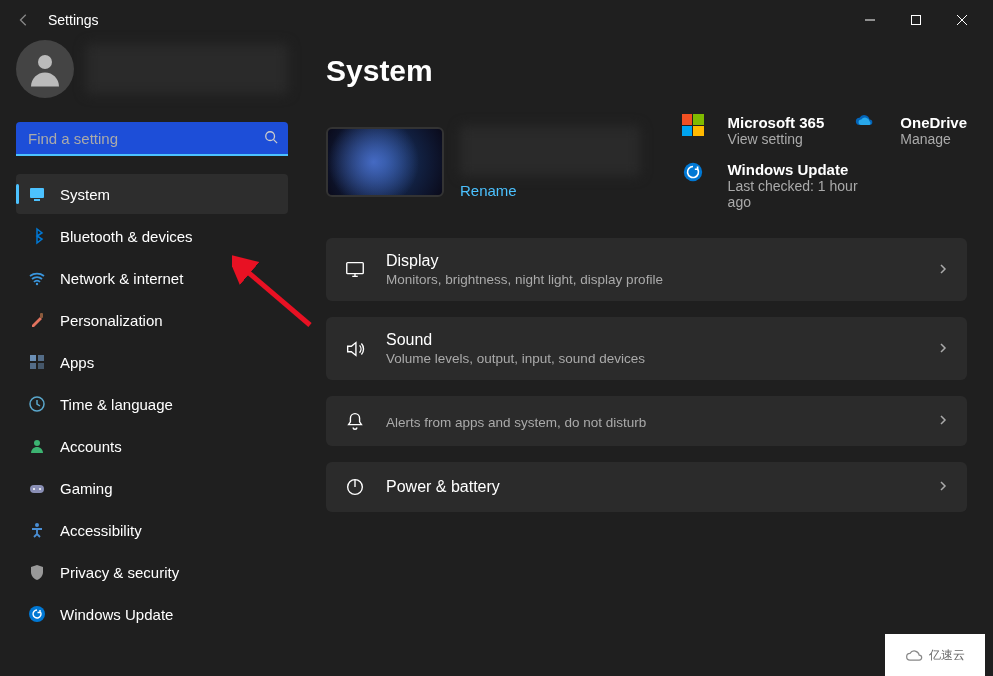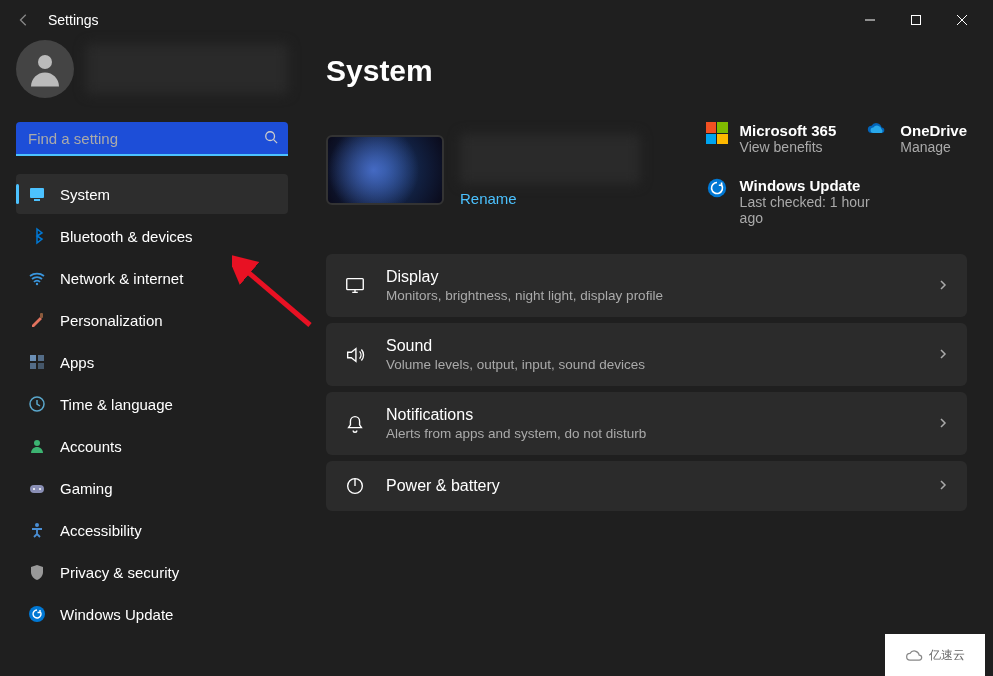--- a/index.html
+++ b/index.html
@@ -37,26 +37,26 @@
 
 .device-card { display: flex; gap: 16px; align-items: center; }
 .device-thumb { width: 118px; height: 70px; border-radius: 6px; background: radial-gradient(circle at 50% 50%, #1a3a6e 0%, #0a0a1a 100%); border: 2px solid #333; position: relative; overflow: hidden; }
 .device-thumb::after { content:""; position:absolute; inset:0; background: radial-gradient(circle at 40% 50%, rgba(80,120,220,0.8), transparent 60%); }
 .device-info { display: flex; flex-direction: column; }
 .device-name-blur { width: 180px; height: 50px; background: #2a2a2a; border-radius: 4px; filter: blur(6px); margin-bottom: 6px; }
 .rename-link { color: #4cc2ff; font-size: 15px; cursor: pointer; }
 
 .tile-col { display: flex; flex-direction: column; gap: 14px; margin-left: auto; }
 .tile-row2 { display: flex; gap: 30px; }
-.tile { display: flex; gap: 12px; align-items: flex-start; cursor: pointer; margin-top: 8px; }
+.tile { display: flex; gap: 24px; align-items: flex-start; cursor: pointer; }
 .tile-icon { width: 22px; height: 22px; flex-shrink: 0; }
 .tile-title { font-weight: 600; font-size: 15px; }
 .tile-sub { color: #aaa; font-size: 14px; }
 
-.settings-list { display: flex; flex-direction: column; gap: 6px; }
+.settings-list { display: flex; flex-direction: column; gap: 16px; }
 .setting-row { display: flex; align-items: center; background: #2b2b2b; border-radius: 6px; padding: 14px 18px; cursor: pointer; gap: 20px; }
 .setting-icon { width: 22px; height: 22px; color: #fff; flex-shrink: 0; display:flex; align-items:center; justify-content:center; }
 .setting-text { flex: 1; }
 .setting-title { font-size: 16px; font-weight: 400; }
 .setting-sub { font-size: 13.5px; color: #aaa; margin-top: 2px; }
 .chevron { color: #aaa; }
 
 .arrow-annotation { position: absolute; left: 232px; top: 255px; pointer-events: none; }
 
 .watermark { position: absolute; right: 8px; bottom: 0; width: 100px; height: 42px; background: #fff; color: #666; font-size: 12px; display: flex; align-items: center; justify-content: center; gap: 4px; }
@@ -236,21 +236,21 @@
         <div class="tile-row2">
           <div class="tile">
             <div class="tile-icon ms365-icon">
                 <span></span>
                 <span></span>
                 <span></span>
                 <span></span>
               </div>
             <div>
               <div class="tile-title">Microsoft 365</div>
-              <div class="tile-sub">View benefits</div>
+              <div class="tile-sub">View setting</div>
             </div>
           </div>
           <div class="tile">
             <div class="tile-icon">
               <svg viewBox="0 0 24 16">
                   <path d="M6 12a4 4 0 010-8 6 6 0 0111 2 3 3 0 010 6H6z" fill="#0364b8"></path>
                   <path d="M8 12a3 3 0 010-6 5 5 0 019 2 2.5 2.5 0 010 4H8z" fill="#28a8ea"></path>
                 </svg>
             </div>
             <div>
@@ -306,21 +306,20 @@
             </svg></span>
         </div>
         <div class="setting-row">
           <span class="setting-icon">
             <svg viewBox="0 0 24 24" width="22" height="22">
               <path d="M12 4a5 5 0 015 5v4l2 3H5l2-3V9a5 5 0 015-5z" stroke="currentColor" stroke-width="1.5" fill="none"></path>
               <path d="M10 19a2 2 0 004 0" stroke="currentColor" stroke-width="1.5" fill="none"></path>
             </svg>
           </span>
           <div class="setting-text">
-            <div class="setting-title">Notifications</div>
             <div class="setting-sub">Alerts from apps and system, do not disturb</div>
           </div>
           <span class="chevron"><svg width="12" height="12" viewBox="0 0 12 12">
               <path d="M4 2l4 4-4 4" stroke="currentColor" stroke-width="1.5" fill="none"></path>
             </svg></span>
         </div>
         <div class="setting-row">
           <span class="setting-icon">
             <svg viewBox="0 0 24 24" width="22" height="22">
               <circle cx="12" cy="12" r="8" stroke="currentColor" stroke-width="1.5" fill="none"></circle>

